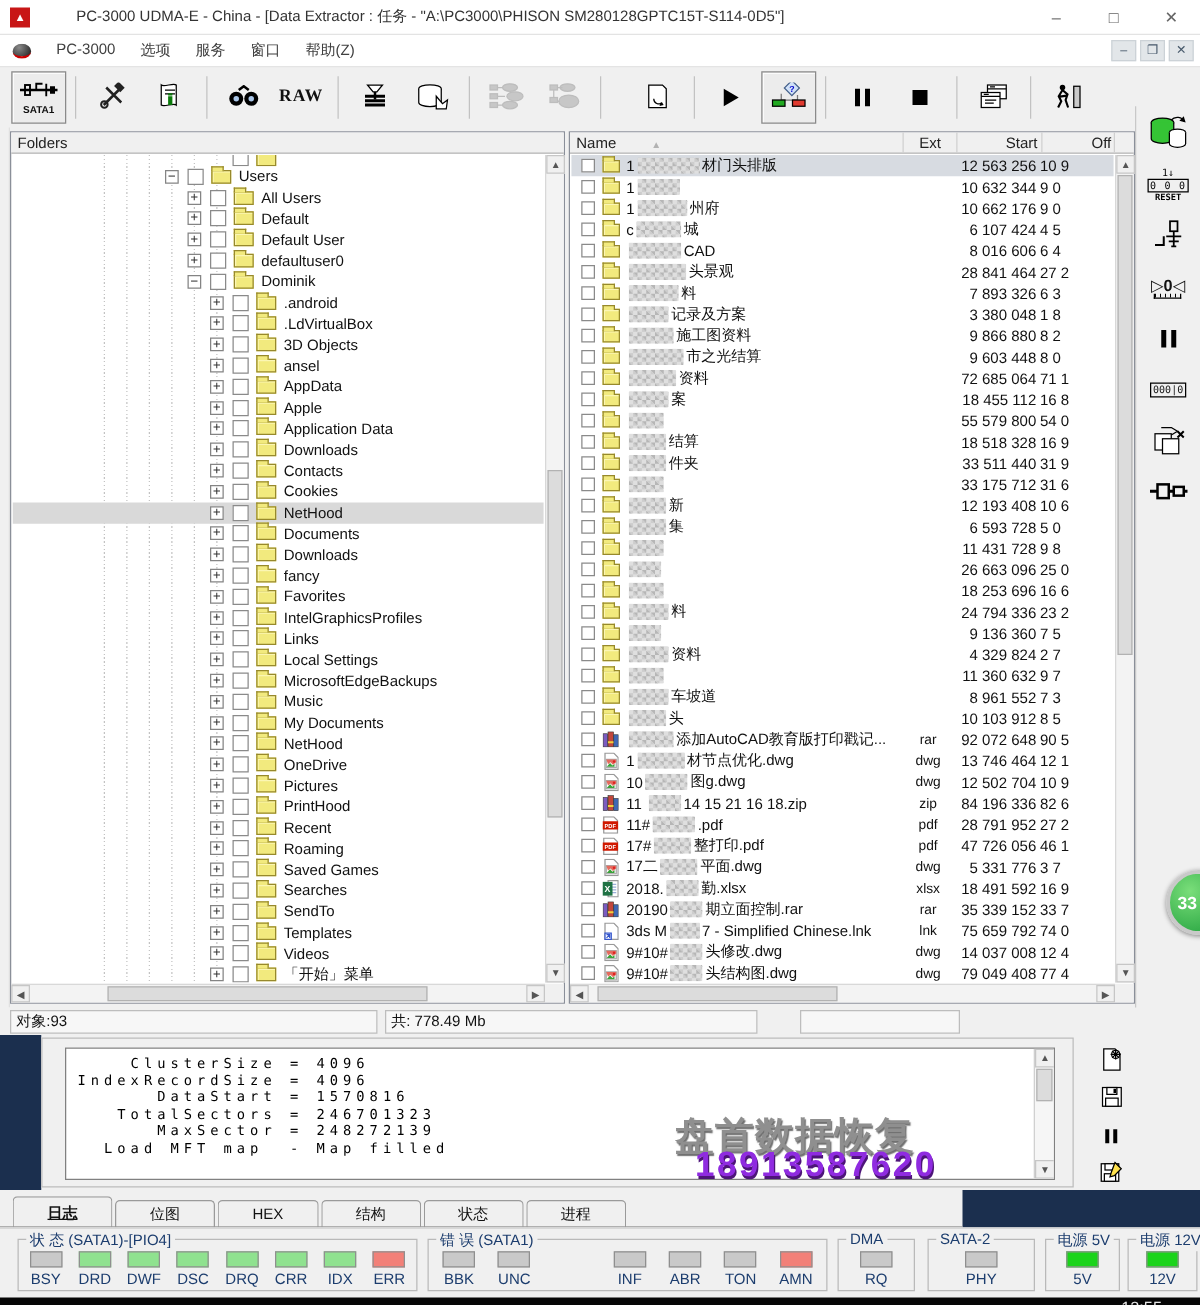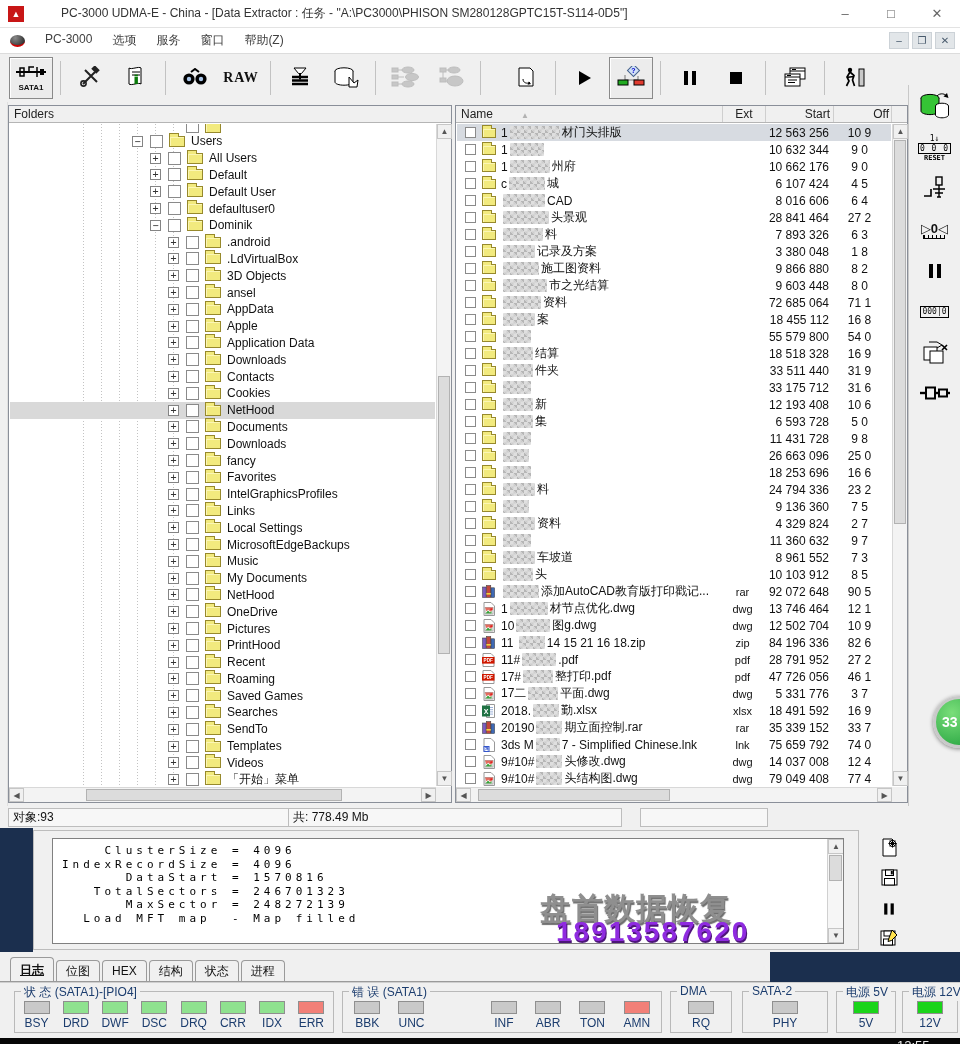--- a/index.html
+++ b/index.html
@@ -74,21 +74,21 @@
 .fcb{width:11px;height:11px;border:1px solid #8a8a8a;background:#fff;margin-left:8px;flex:none;}
 .ficon{width:17px;margin-left:4px;flex:none;display:flex;align-items:center;justify-content:center;}
 .fname{width:224px;overflow:hidden;white-space:nowrap;display:flex;align-items:center;flex:none;padding-left:4px;}
 .fn-pre,.fn-post{white-space:pre;}
 .blur{display:inline-block;height:13px;border-radius:1px;margin:0 2px;flex:none;
   background-image:linear-gradient(45deg,#b6b6b6 26%,transparent 26% 74%,#b6b6b6 74%),
                    linear-gradient(45deg,#cdcdcd 26%,#dfdfdf 26% 74%,#cdcdcd 74%);
   background-size:7px 7px;background-position:0 0,3.5px 3.5px;}
 .fext{width:43px;text-align:center;flex:none;font-size:11px;}
 .fstart{width:68px;text-align:right;padding-right:3px;flex:none;}
-.foff{width:55px;text-align:center;flex:none;overflow:hidden;}
+.foff{width:55px;text-align:left;flex:none;overflow:hidden;}
 
 
 .vscroll{position:absolute;top:18px;right:0;width:15px;bottom:16px;background:#f3f3f3;border-left:1px solid #d8d8d8;}
 .hscroll{position:absolute;left:0;right:15px;bottom:0;height:15px;background:#f3f3f3;border-top:1px solid #d8d8d8;}
 .sb-btn{position:absolute;background:#f0f0f0;border:1px solid #c6c6c6;color:#555;font-size:8px;display:flex;align-items:center;justify-content:center;}
 .sb-up{top:0;left:0;width:15px;height:15px;}
 .sb-dn{bottom:0;left:0;width:15px;height:15px;}
 .sb-lf{left:0;top:0;width:15px;height:14px;}
 .sb-rt{right:0;top:0;width:15px;height:14px;}
 .sb-vthumb{position:absolute;left:1px;width:12px;background:#dcdcdc;border:1px solid #b2b2b2;}
@@ -117,21 +117,21 @@
 .log-pre{position:absolute;left:9px;top:5px;font-family:"DejaVu Sans Mono",monospace;font-size:11px;line-height:13.5px;letter-spacing:4px;white-space:pre;color:#000;}
 .log-vscroll{position:absolute;right:0;top:0;width:16px;height:100%;background:#f6f6f6;border-left:1px solid #d0d0d0;}
 .mini-tools{position:absolute;left:872px;top:10px;width:34px;display:flex;flex-direction:column;gap:8px;align-items:center;}
 .mt-btn{width:24px;height:22px;display:flex;align-items:center;justify-content:center;}
 .wm1{position:absolute;left:540px;top:888px;font-size:31px;font-weight:bold;color:#8f8f8f;text-shadow:1px 2px 1px #6e6e6e;letter-spacing:1px;z-index:5;}
 .wm2{position:absolute;left:556px;top:916px;font-size:28px;font-weight:bold;color:#8f2be0;text-shadow:1px 2px 0 #4d1579;letter-spacing:2px;z-index:5;}
 
 
 .tabsbar{position:absolute;top:952px;left:0;width:770px;height:30px;background:#f0f0f0;display:flex;align-items:flex-end;padding-left:10px;}
 .navy2{position:absolute;top:952px;left:770px;width:190px;height:30px;background:#1b2f4e;}
-.tab{height:22px;line-height:20px;padding:0 9px;border:1px solid #9a9a9a;border-bottom:none;border-radius:4px 4px 0 0;background:#f0f0f0;margin-right:2px;color:#111;}
+.tab{height:22px;line-height:20px;padding:0 27px;border:1px solid #9a9a9a;border-bottom:none;border-radius:4px 4px 0 0;background:#f0f0f0;margin-right:2px;color:#111;}
 .tab.active{height:25px;line-height:24px;font-weight:bold;text-decoration:underline;}
 .tabs-base{position:absolute;top:981px;left:0;width:770px;height:1px;background:#9a9a9a;}
 
 
 .ledbar{position:absolute;top:982px;left:0;width:960px;height:56px;background:#f0f0f0;border-top:1px solid #cfcfcf;}
 .led-group{position:absolute;top:8px;height:42px;border:1px solid #b9b9b9;}
 .lg-title{position:absolute;top:-8px;left:6px;background:#f0f0f0;padding:0 3px;color:#1c3d6e;font-size:12px;white-space:nowrap;}
 .lg-leds{position:absolute;top:9px;left:2px;right:2px;display:flex;justify-content:space-around;}
 .led-cell{display:flex;flex-direction:column;align-items:center;flex:none;}
 .led{width:26px;height:13px;border:1px solid #8f8f8f;}
@@ -1232,21 +1232,21 @@
         <span class="ic"><svg width="32" height="16" viewBox="0 0 32 16" xmlns="http://www.w3.org/2000/svg">
             <path d="M1 8h30" stroke="#000" stroke-width="2.4"></path>
             <rect x="7" y="2.5" width="9" height="11" fill="#f0f0f0" stroke="#000" stroke-width="2"></rect>
             <rect x="20" y="4.5" width="8" height="7" fill="#f0f0f0" stroke="#000" stroke-width="2"></rect>
           </svg></span>
       </div>
     </div>
 
   <div class="statusbar">
     <div class="sb-panel" style="left:8px;width:294px;">对象:93</div>
-    <div class="sb-panel" style="left:288px;width:334px;">共: 778.49 Mb</div>
+    <div class="sb-panel" style="left:308px;width:298px;">共: 778.49 Mb</div>
     <div class="sb-panel" style="left:640px;width:128px;"></div>
   </div>
 
   <div class="logzone">
     <div class="navy1"></div>
     <div class="log-outer">
       <div class="log-box">
         <div class="log-pre" id="log-pre">    ClusterSize = 4096
 IndexRecordSize = 4096
       DataStart = 1570816

